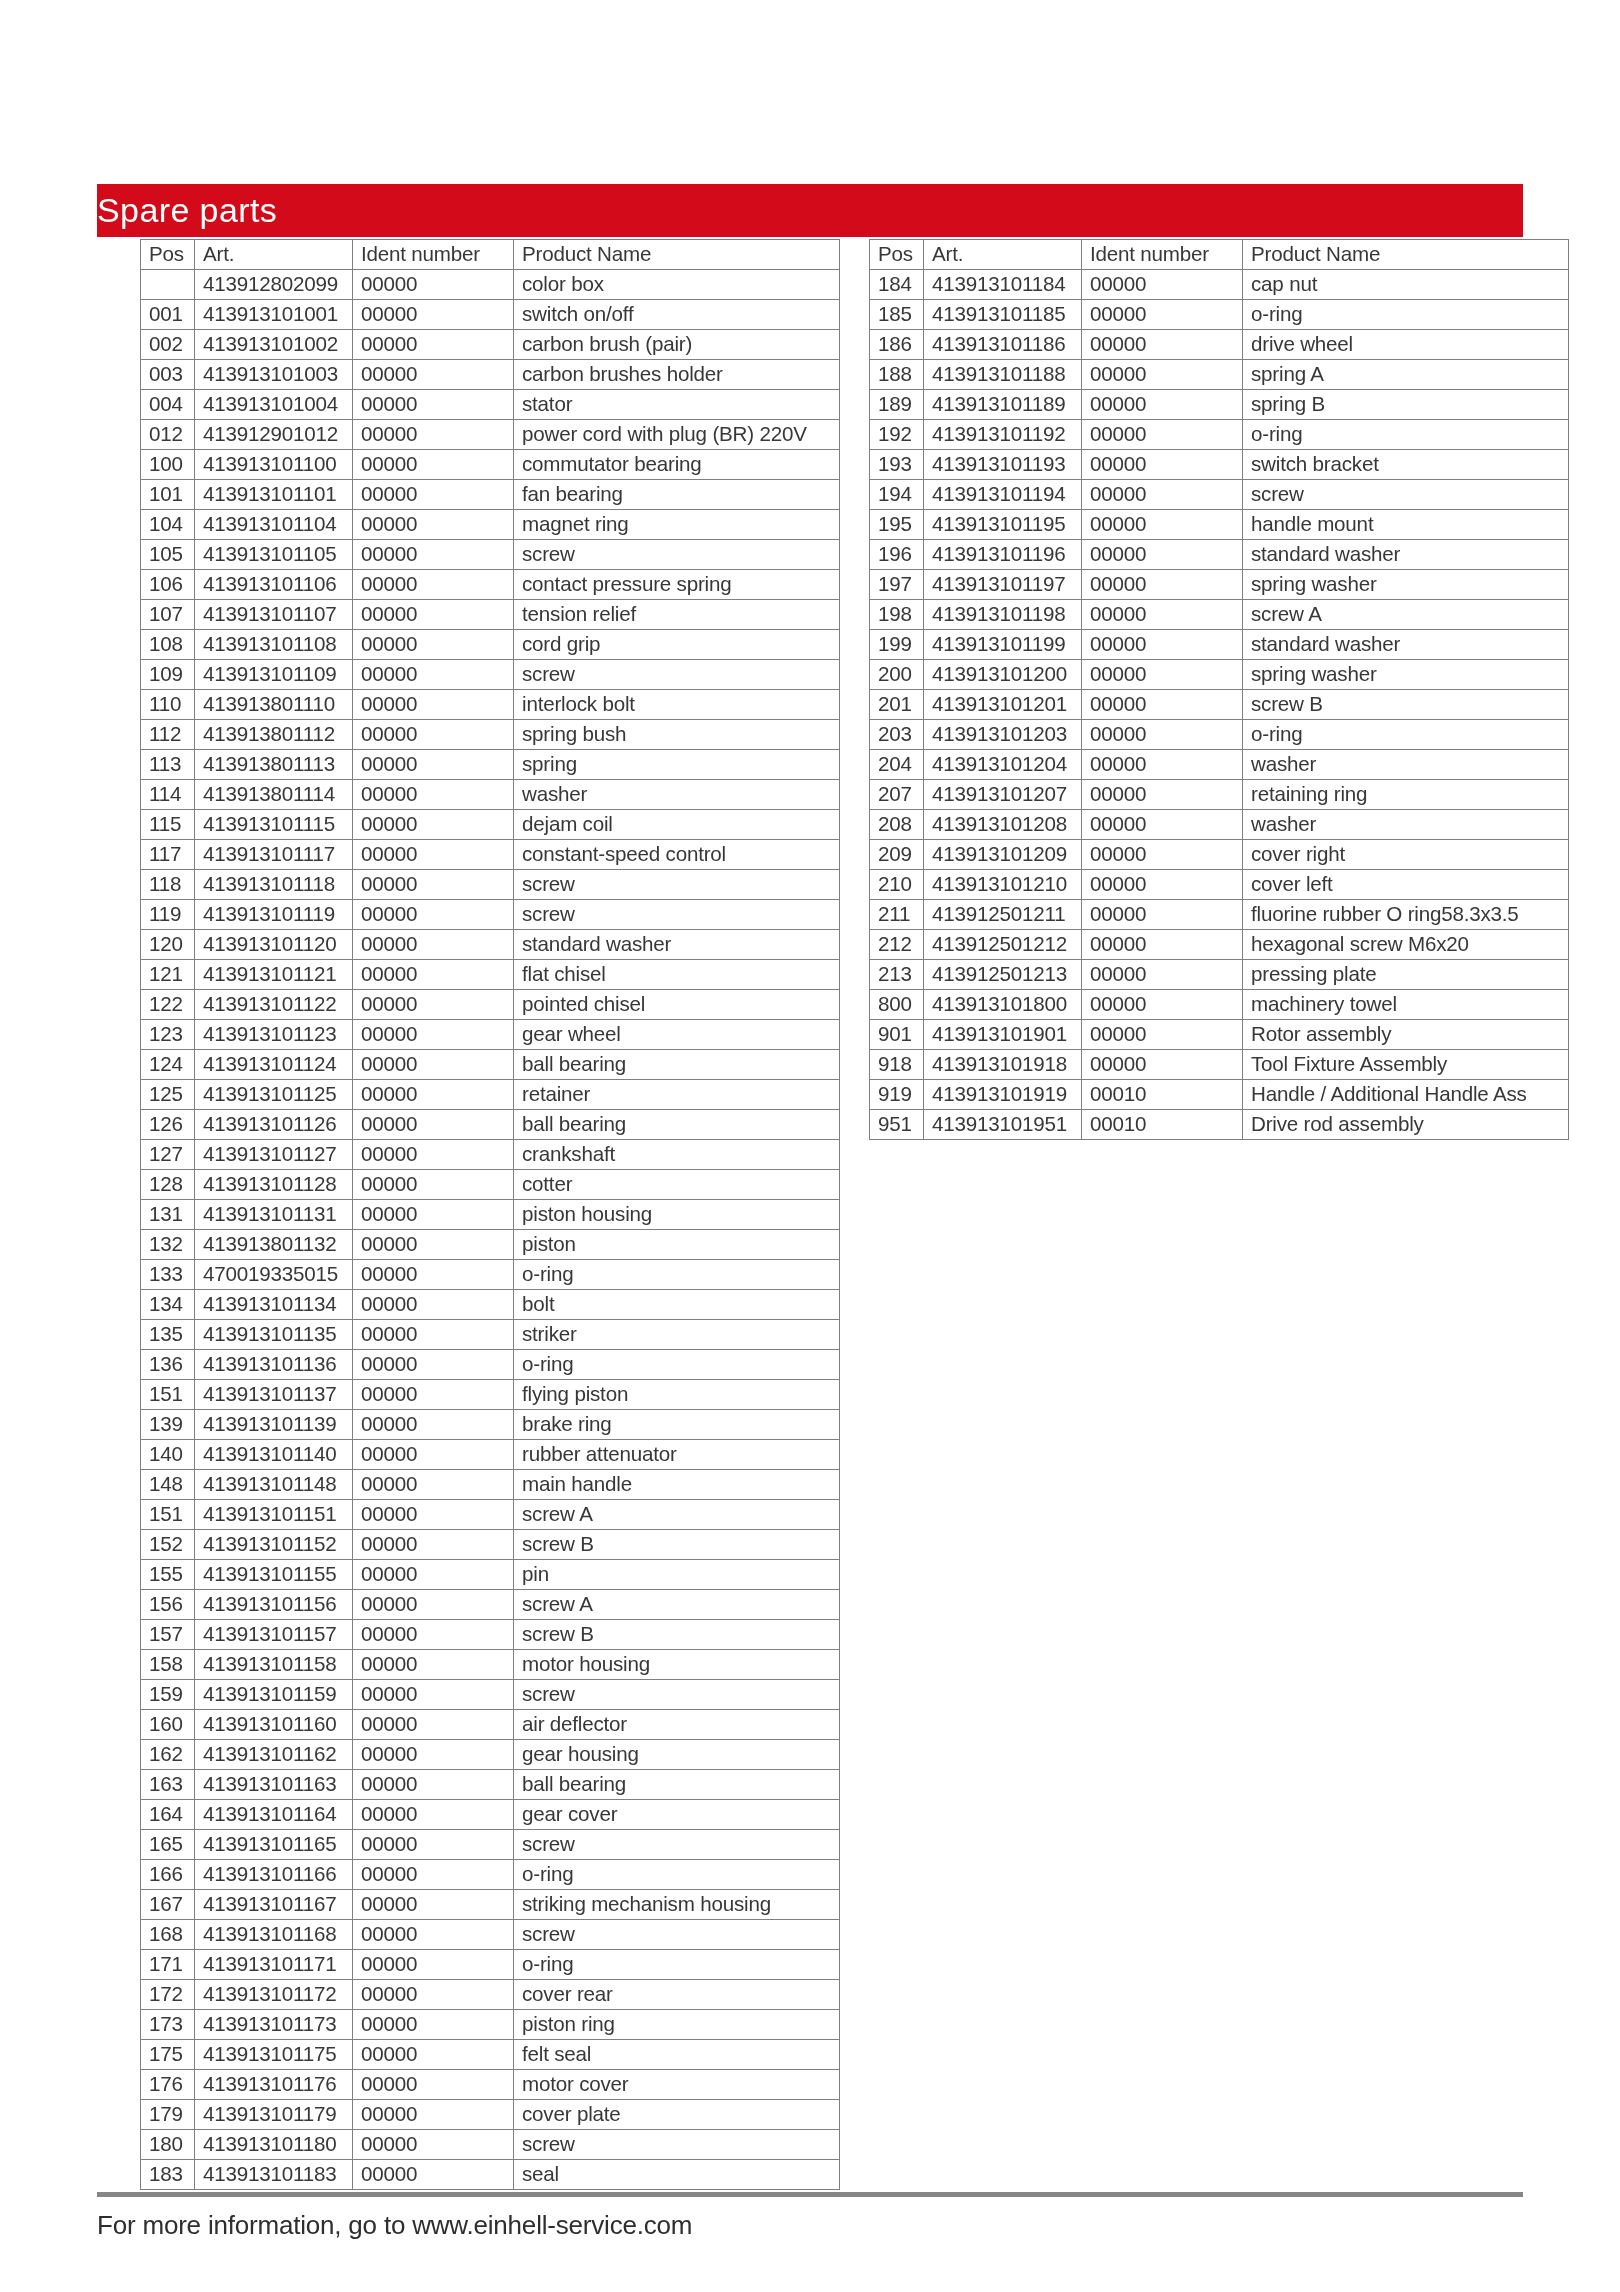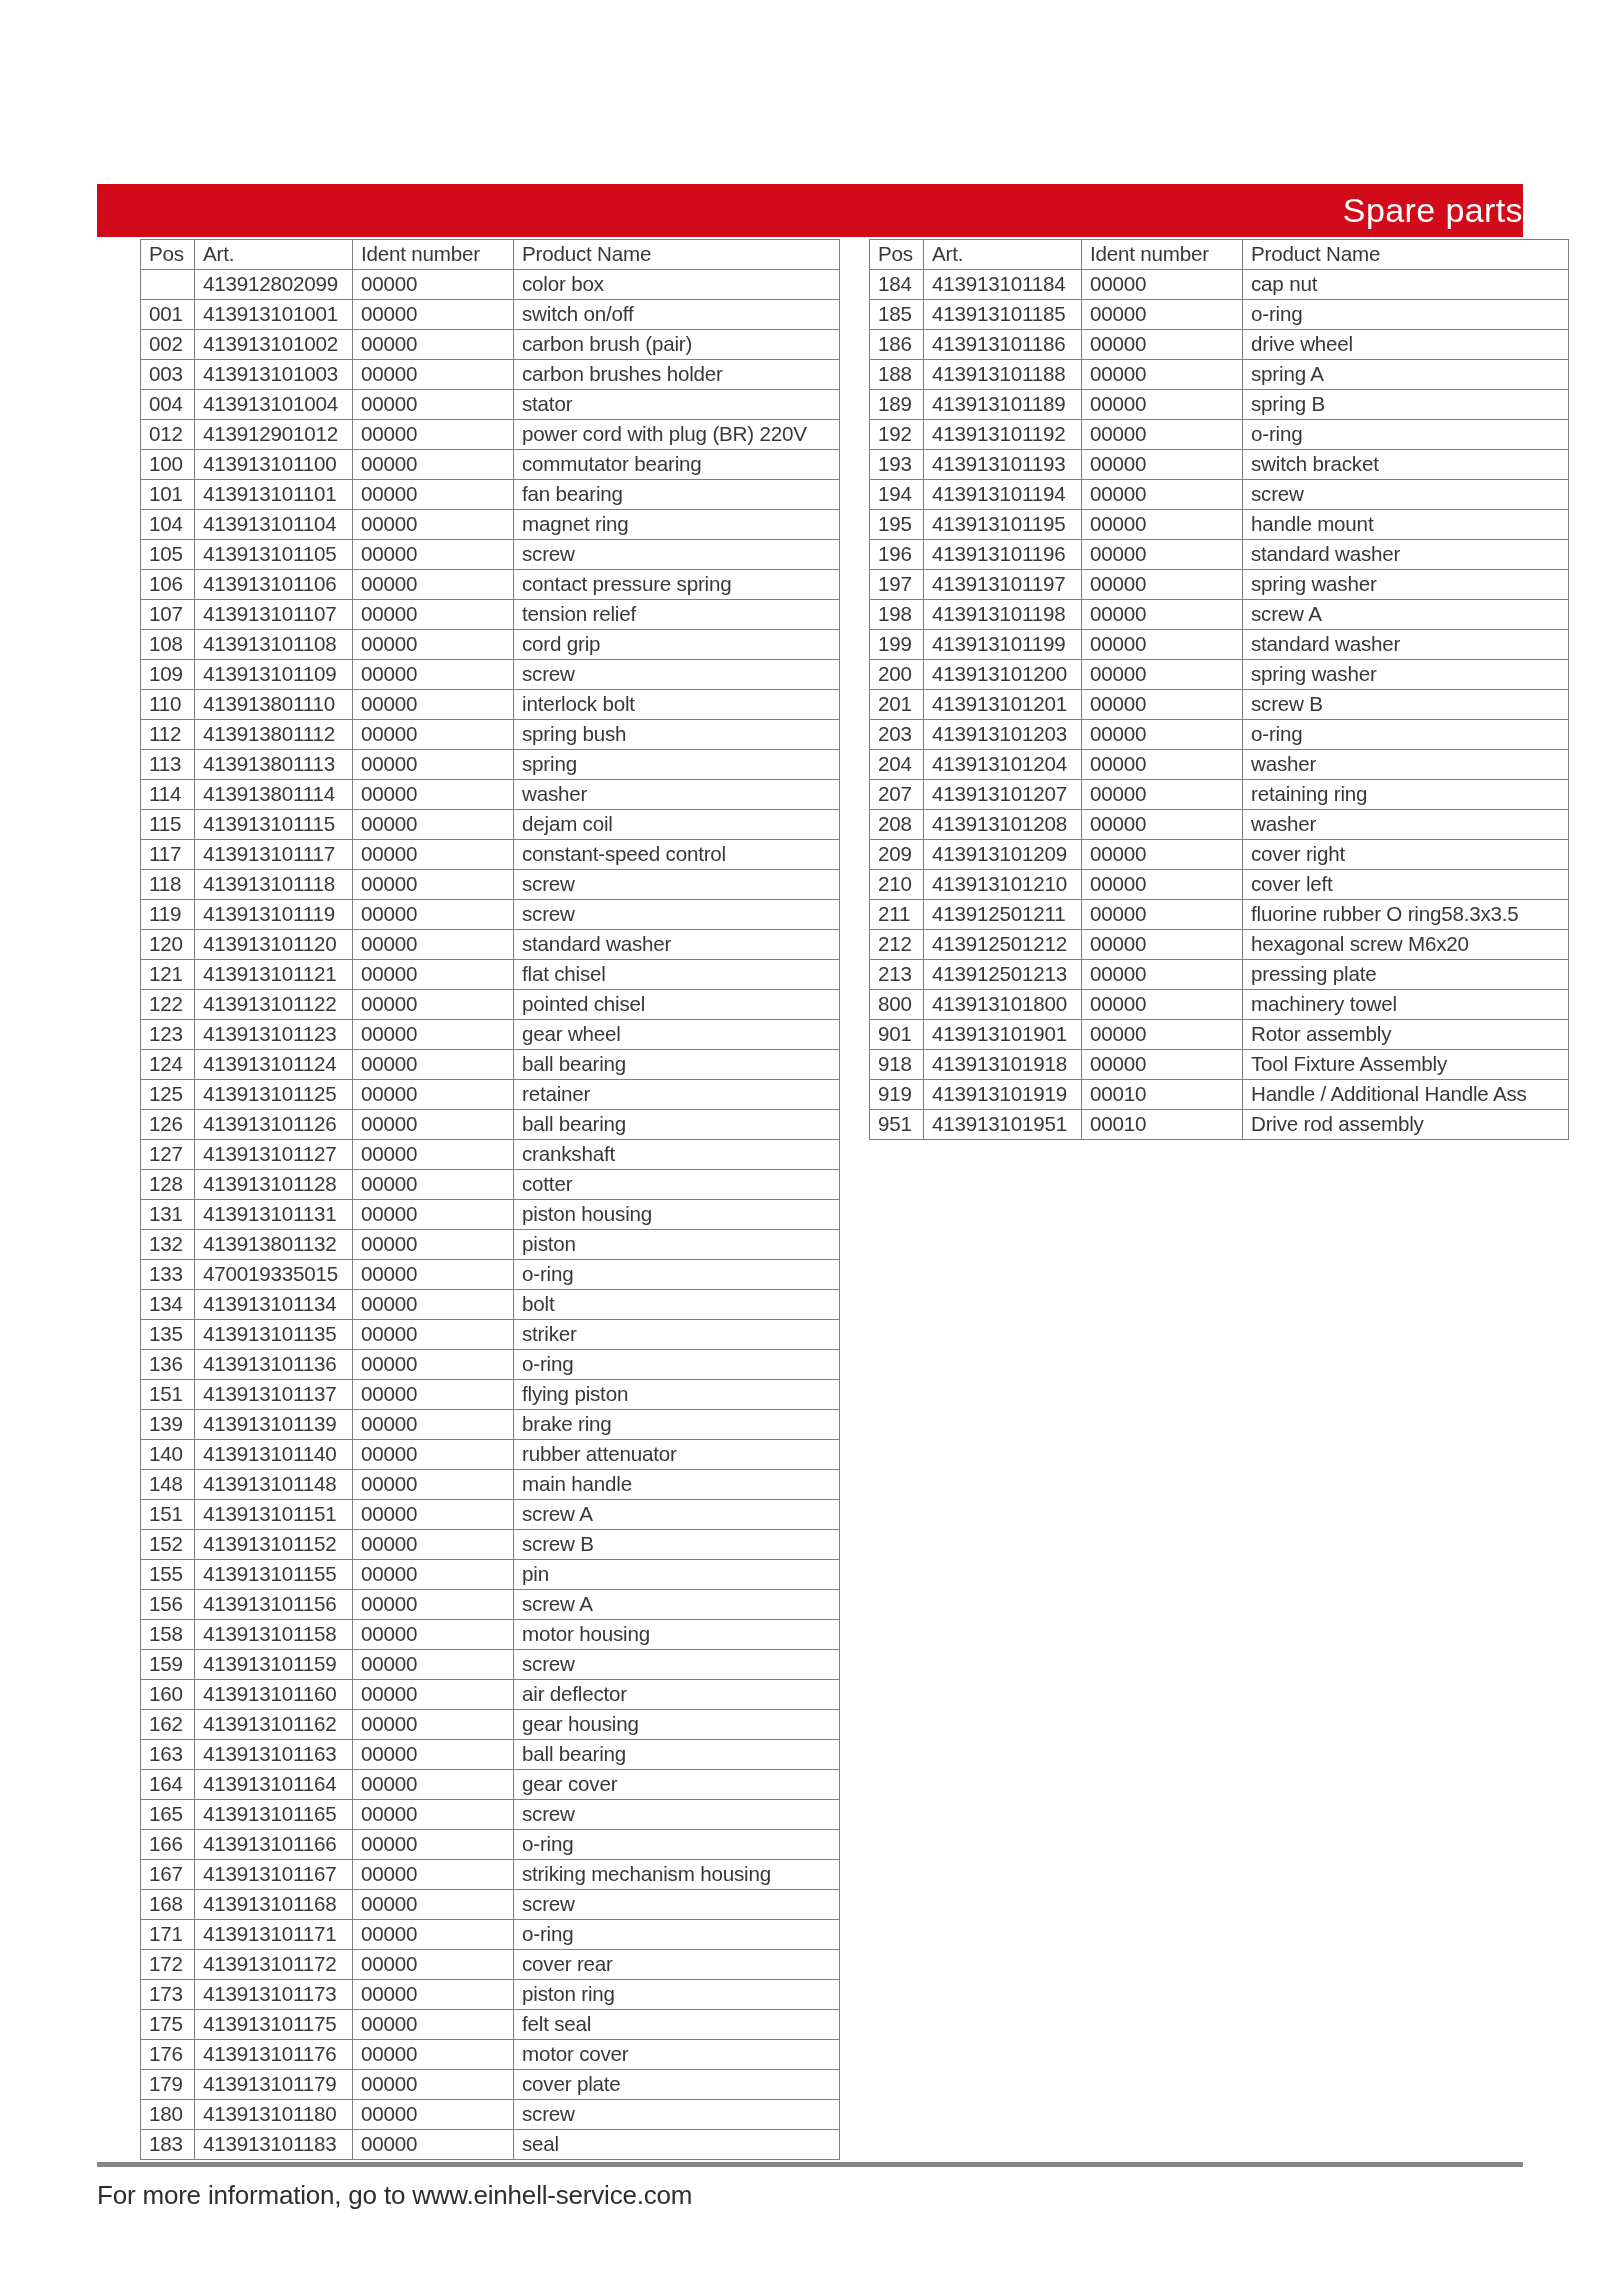--- a/index.html
+++ b/index.html
@@ -18,23 +18,21 @@
     position: absolute;
     left: 97px;
     top: 184px;
     width: 1426px;
   }
   .banner {
     height: 53px;
     background: #d20a1a;
     display: flex;
     align-items: center;
-    padding-left: 27px;
     box-sizing: border-box;
-    justify-content: flex-end;
   }
   .banner-title {
     color: #ffffff;
     font-size: 34px;
     letter-spacing: 0.4px;
     white-space: nowrap;
   }
   .tables {
     display: flex;
     gap: 29px;
@@ -371,20 +369,26 @@
             <td>00000</td>
             <td>pin</td>
           </tr>
           <tr>
             <td>156</td>
             <td>413913101156</td>
             <td>00000</td>
             <td>screw A</td>
           </tr>
           <tr>
+            <td>157</td>
+            <td>413913101157</td>
+            <td>00000</td>
+            <td>screw B</td>
+          </tr>
+          <tr>
             <td>158</td>
             <td>413913101158</td>
             <td>00000</td>
             <td>motor housing</td>
           </tr>
           <tr>
             <td>159</td>
             <td>413913101159</td>
             <td>00000</td>
             <td>screw</td>

